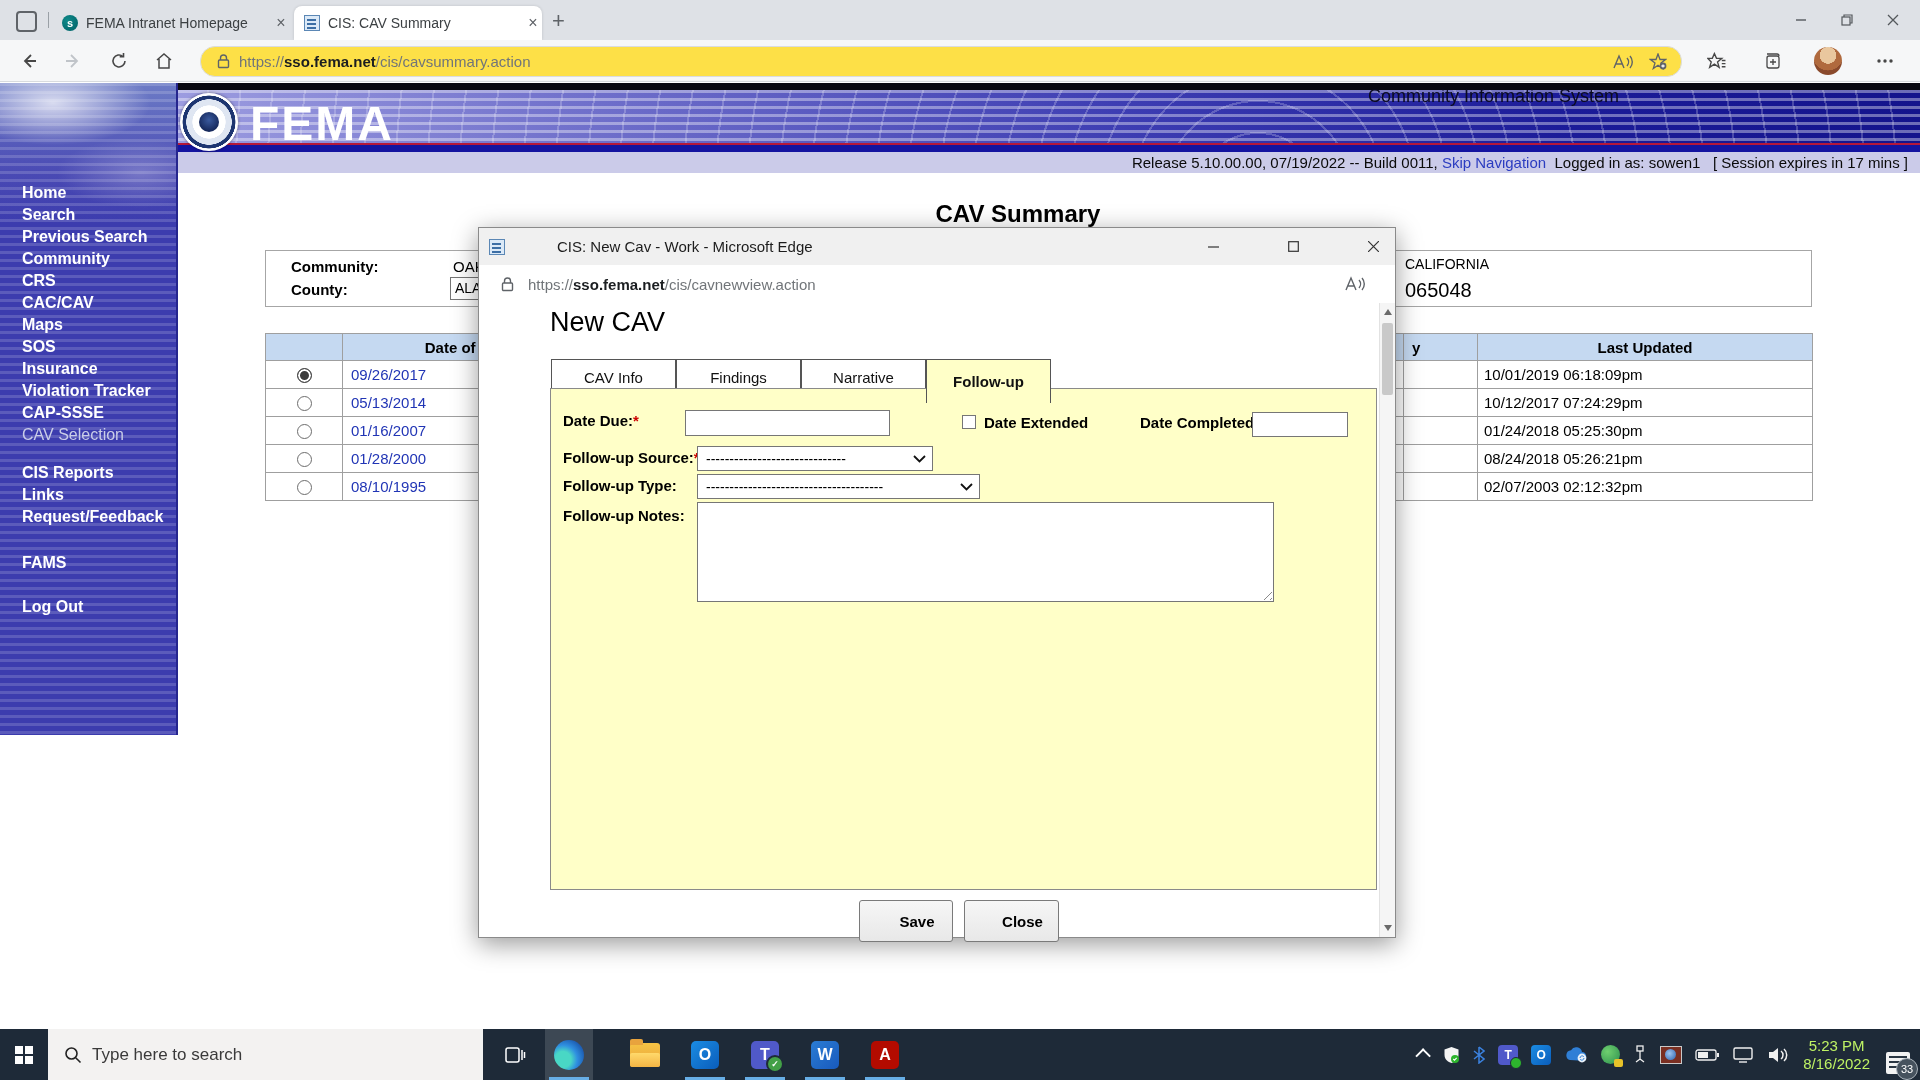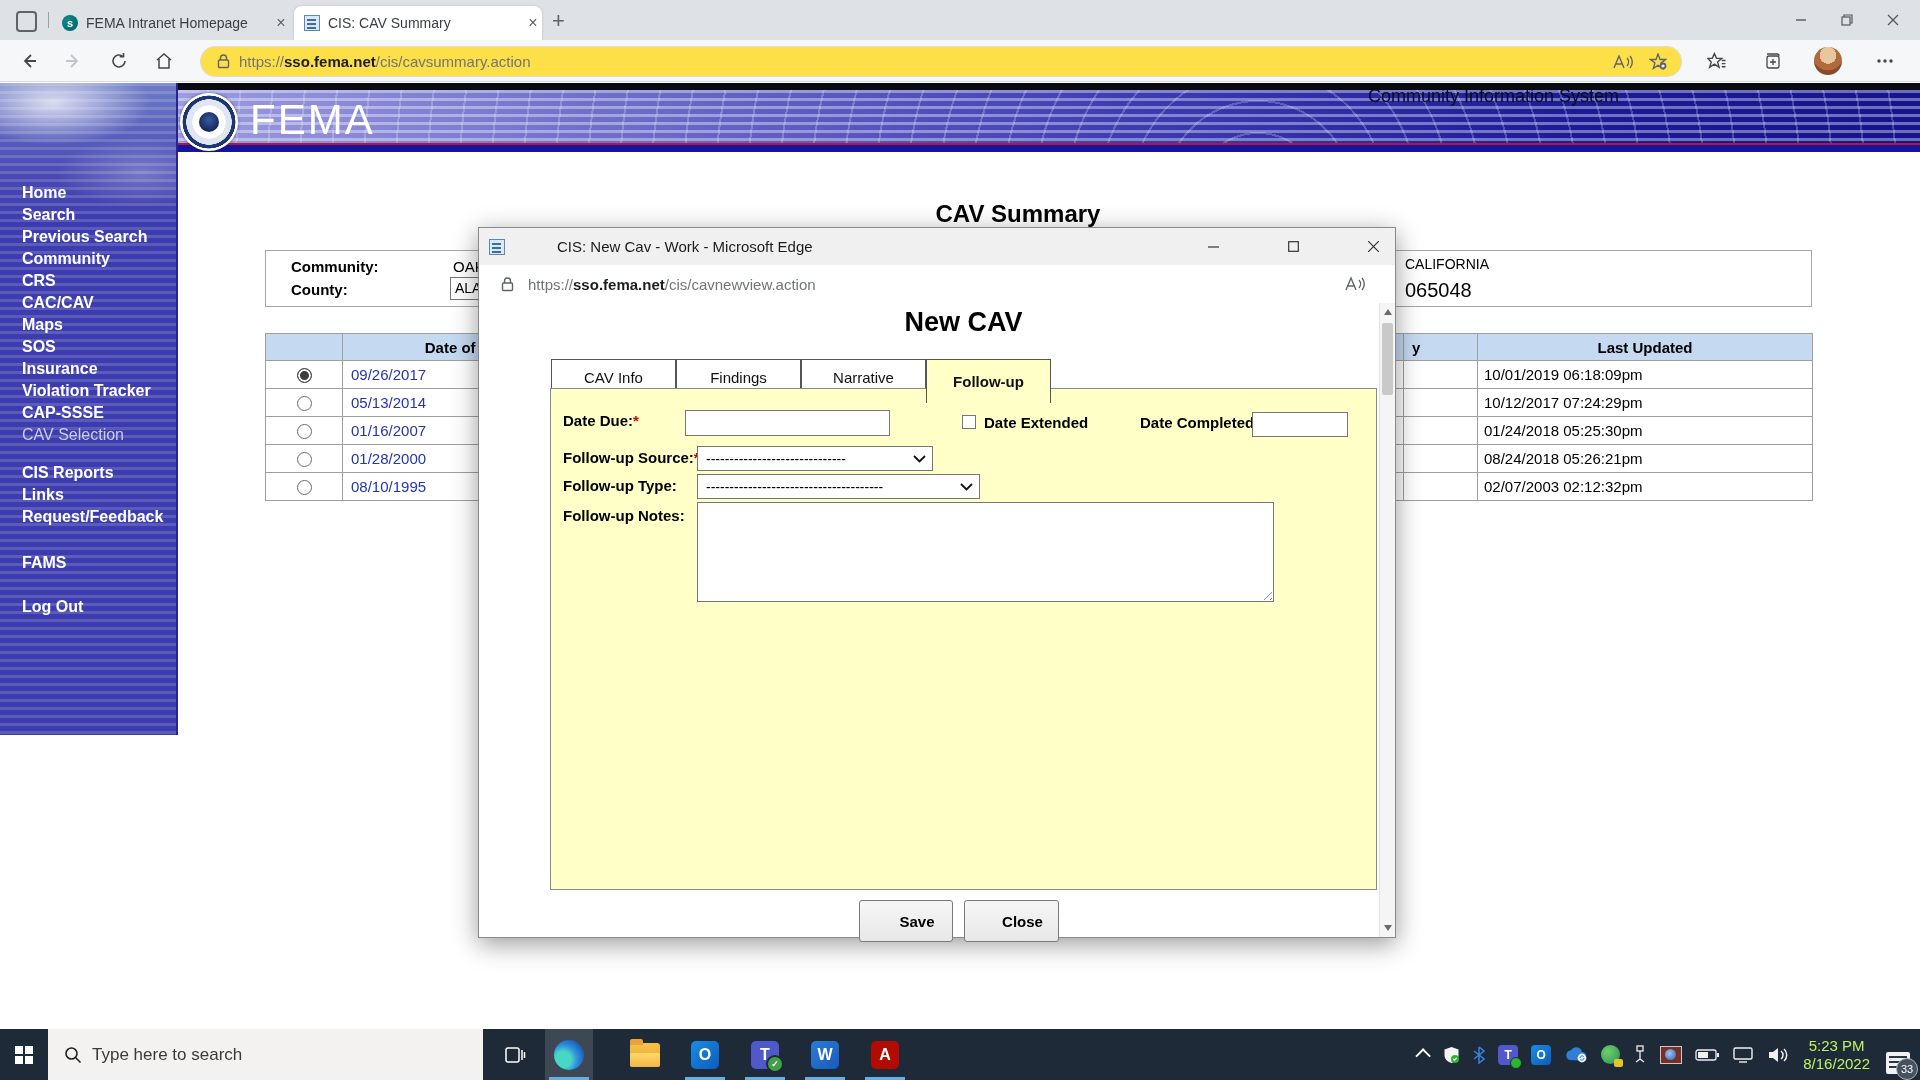--- a/index.html
+++ b/index.html
@@ -41,21 +41,21 @@
   .release{position:absolute;left:178px;top:152px;width:1742px;height:21px;background:#cbcbe9;
            display:flex;align-items:center;justify-content:flex-end;padding-right:12px;box-sizing:border-box;
            font-size:15px;color:#0a0a0a;white-space:pre;}
   .release a{color:#2b3cc0;text-decoration:none;}
   .cis-systitle{position:absolute;left:1368px;top:86px;font-size:18px;color:#0b0b20;font-weight:normal;z-index:3;}
   .fema-seal{position:absolute;left:180px;top:93px;width:58px;height:58px;border-radius:50%;z-index:4;
              background:radial-gradient(circle,#ffffff 0 40%,#dfe6f2 41% 55%,#1d3570 56% 64%,#ffffff 65% 78%,#16295c 79% 100%);
              box-shadow:0 0 3px rgba(0,0,0,.5);}
   .fema-seal:after{content:"";position:absolute;left:19px;top:19px;width:20px;height:20px;border-radius:50%;
              background:radial-gradient(circle at 50% 40%,#3a5a9e,#16295c 70%);}
-  .fema-word{position:absolute;left:250px;top:96px;z-index:4;color:#ffffff;font-size:42px;font-weight:normal;letter-spacing:2px;}
+  .fema-word{position:absolute;left:250px;top:96px;z-index:4;color:#ffffff;font-size:48px;font-weight:bold;letter-spacing:2px;}
 
   
   .sidebar{position:absolute;left:0;top:83px;width:178px;height:652px;
     background:
       radial-gradient(ellipse 140px 60px at 30% 20px, rgba(255,255,255,.75), rgba(255,255,255,0) 70%),
       radial-gradient(ellipse 120px 50px at 80% 90px, rgba(255,255,255,.25), rgba(255,255,255,0) 70%),
       repeating-linear-gradient(180deg, rgba(255,255,255,.16) 0 3px, rgba(255,255,255,0) 3px 8px),
       linear-gradient(180deg,#6d7cc6 0,#4a4ab4 90px,#3c3cae 140px,#3c3cae 100%);
     border-right:2px solid #26268e;box-sizing:border-box;}
   .nav{position:absolute;left:22px;top:99px;width:150px;}
@@ -83,21 +83,21 @@
 
   
   .popup{position:absolute;left:478px;top:227px;width:918px;height:711px;background:#fff;
          border:1px solid #8a8a8a;box-sizing:border-box;box-shadow:0 6px 24px rgba(0,0,0,.4);z-index:10;}
   .ptitle{position:absolute;left:0;top:0;width:100%;height:37px;background:#f0f0f0;display:flex;align-items:center;gap:36px;}
   .ptitle .t{font-size:15px;color:#1c1c1c;margin-left:8px;}
   .pctl{width:44px;height:37px;display:flex;align-items:center;justify-content:center;color:#333;}
   .paddr{position:absolute;left:0;top:37px;width:100%;height:38px;background:#fff;border-bottom:1px solid #e0e0e0;
          display:flex;align-items:center;}
   .pcontent{position:absolute;left:0;top:75px;width:916px;height:634px;background:#fff;}
-  .pheading{position:absolute;left:71px;top:4px;width:827px;text-align:center;font-size:27px;font-weight:bold;color:#000;}
+  .pheading{position:absolute;left:71px;top:4px;width:827px;font-size:27px;font-weight:normal;color:#000;}
   .ptab{position:absolute;top:56px;height:37px;width:125px;box-sizing:border-box;border:1px solid #555;
         background:#fff;display:flex;align-items:center;justify-content:center;font-size:15px;color:#111;}
   .ptab.active{background:#ffffc8;font-weight:bold;height:44px;border-bottom:none;z-index:3;}
   .panel{position:absolute;left:71px;top:85px;width:827px;height:502px;background:#ffffc8;
          border:1px solid #8a8a8a;box-sizing:border-box;z-index:2;}
   .fl{position:absolute;font-size:15px;font-weight:bold;color:#000;white-space:nowrap;}
   .req{color:#cc0000;}
   .tinput{position:absolute;background:#fff;border:1px solid #767676;box-sizing:border-box;}
   .selbox{position:absolute;background:#fff;border:1px solid #767676;box-sizing:border-box;
           font-size:14px;color:#000;display:flex;align-items:center;padding-left:8px;overflow:hidden;white-space:nowrap;}
@@ -256,20 +256,21 @@
       </svg>
   </div>
 
   <div class="banner-black"></div>
   <div class="banner"></div>
   <div class="cis-systitle">Community Information System</div>
   <div class="fema-seal"></div>
   <div class="fema-word">FEMA</div>
   <div class="redline"></div>
   <div class="navyband"></div>
+  <div class="release"><span>Release 5.10.00.00, 07/19/2022 -- Build 0011, </span><a>Skip Navigation</a><span>  Logged in as: sowen1   </span><span>[ Session expires in 17 mins ]</span></div>
 
   <div class="sidebar">
     <div class="nav">
       <div class="nav-item">Home</div>
       <div class="nav-item">Search</div>
       <div class="nav-item">Previous Search</div>
       <div class="nav-item">Community</div>
       <div class="nav-item">CRS</div>
       <div class="nav-item">CAC/CAV</div>
       <div class="nav-item">Maps</div>

